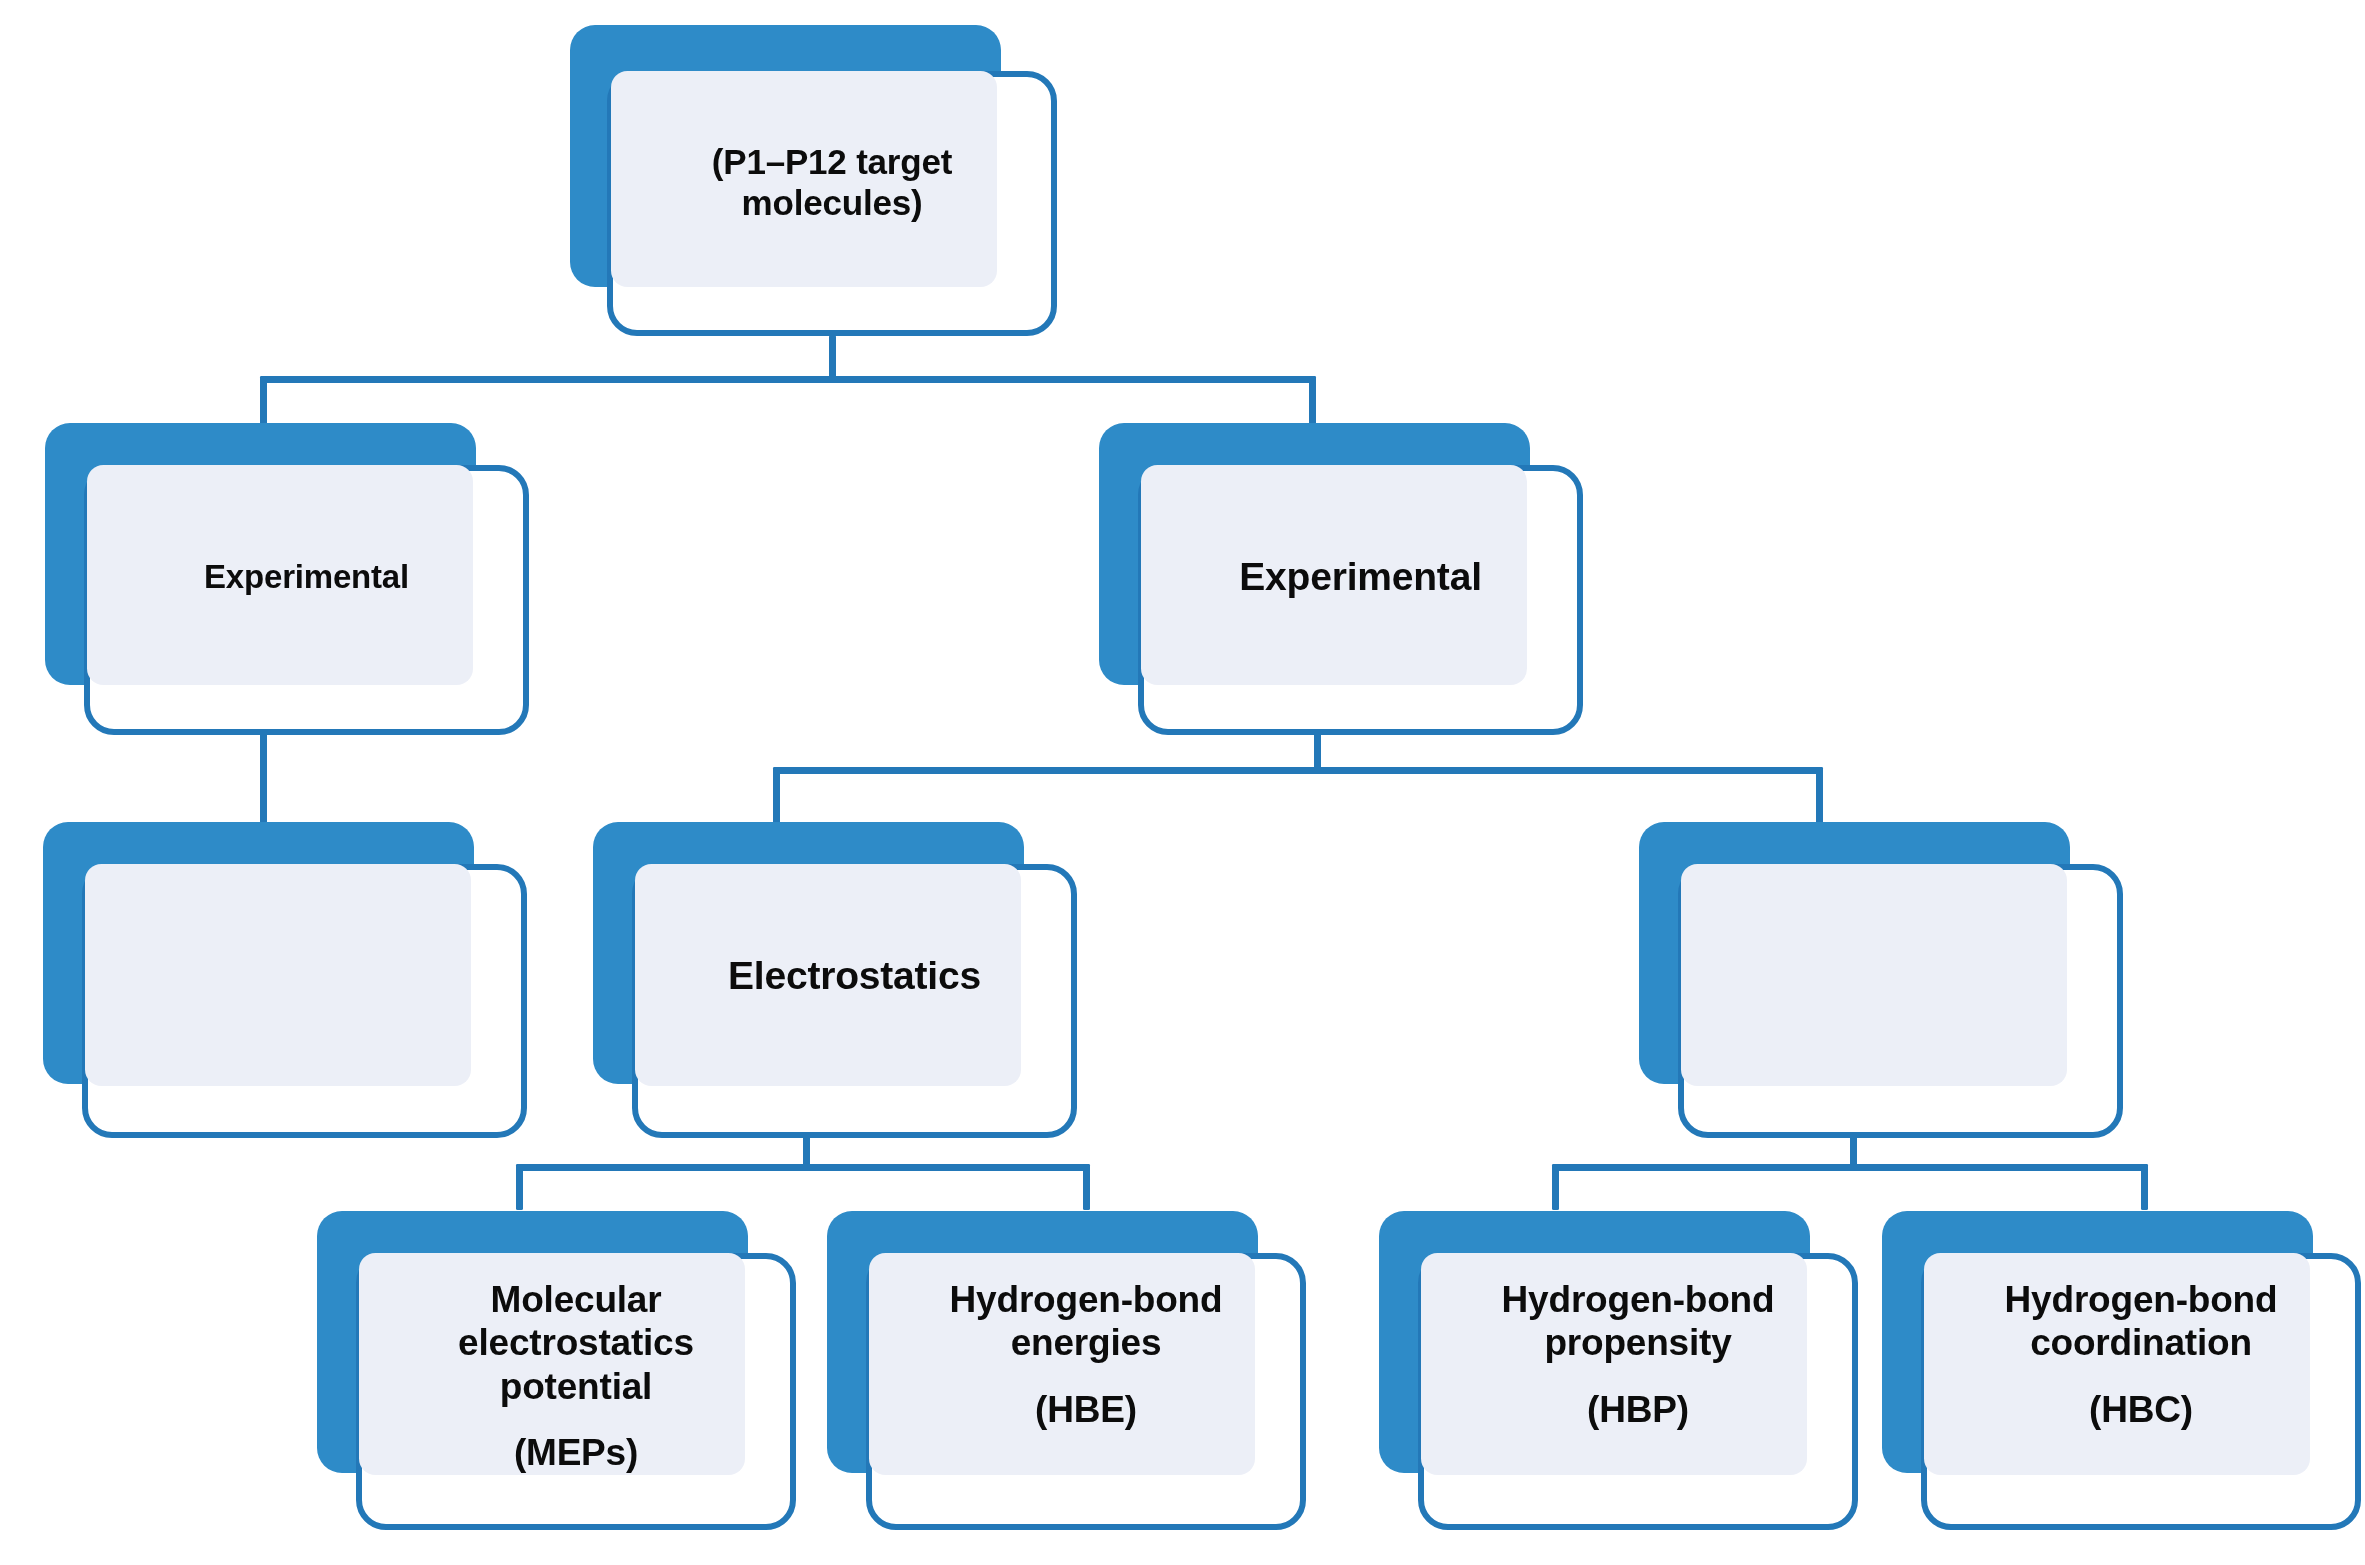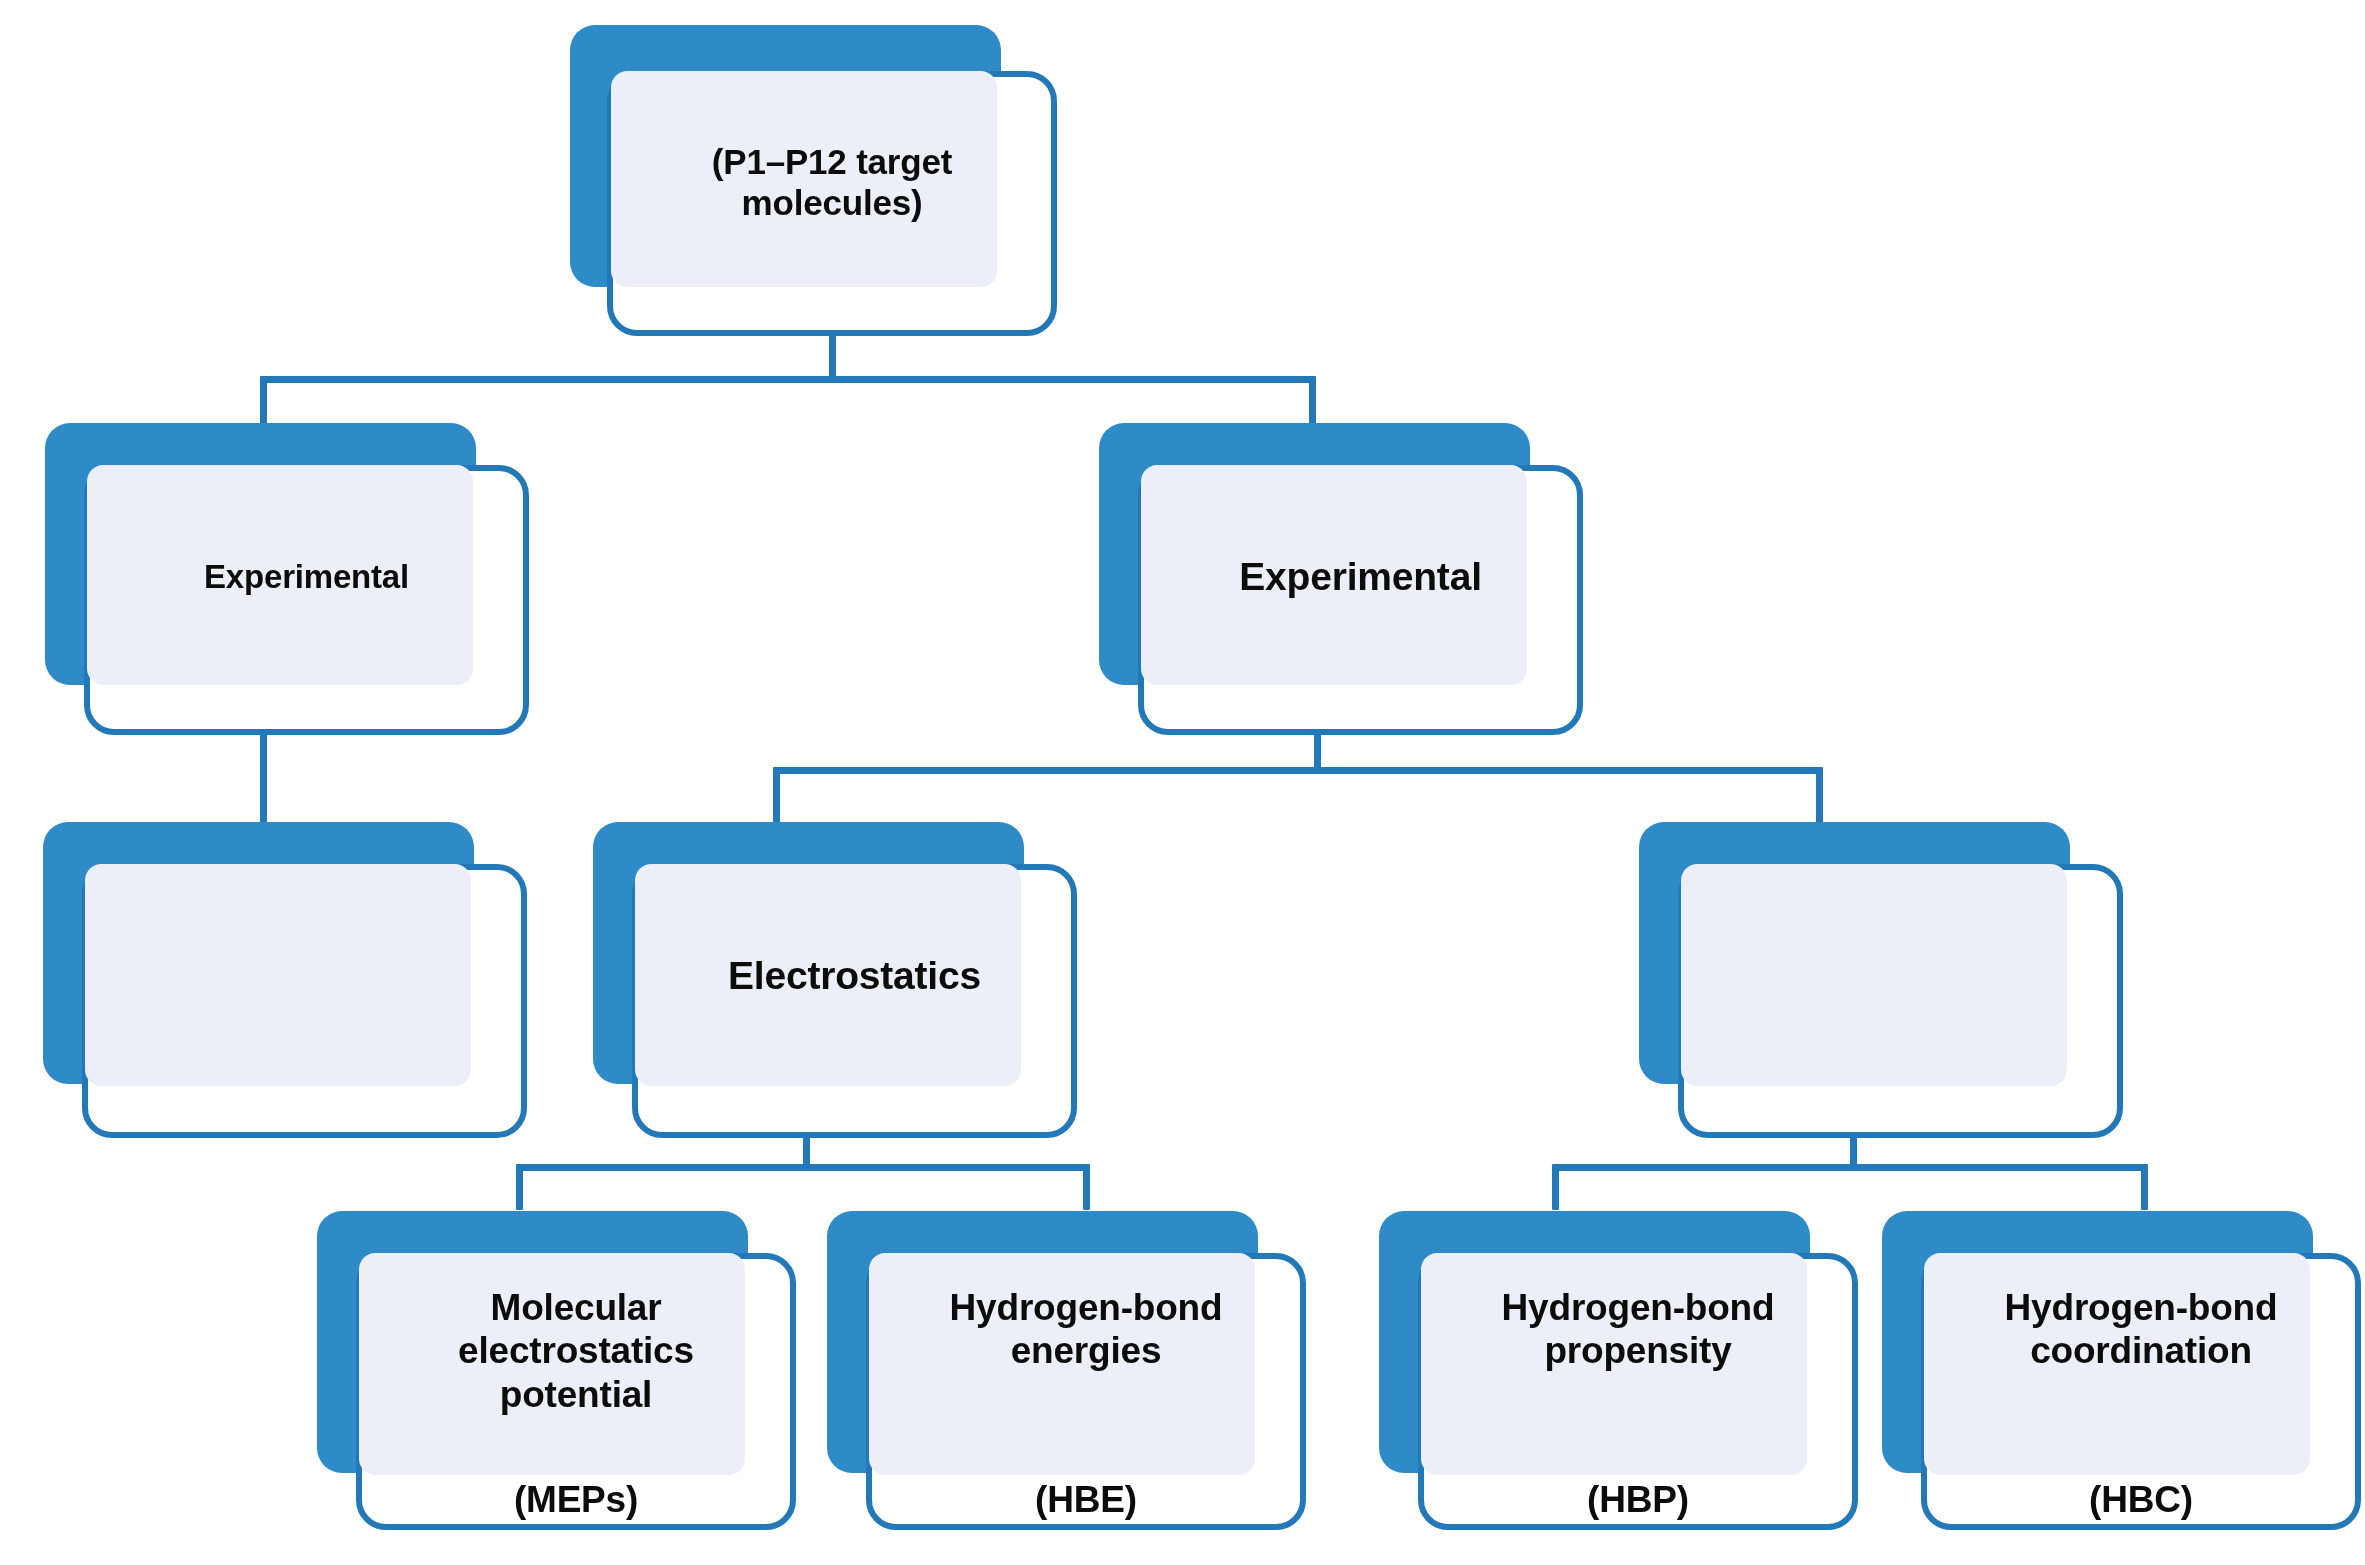--- a/index.html
+++ b/index.html
@@ -113,21 +113,21 @@
   .n-sinf .plate { left: 3.7px;  top: 3.7px;   width: 431px;  height: 262px; }
   .n-sinf .card  { left: 43px; top: 46px;  width: 445px;  height: 274px; }
   .n-sinf .panel { left: 46px; top: 46px;  width: 386px;  height: 222px; }
   .n-sinf .label { left: 43px; top: 46px;  width: 445px;  height: 224px; font-size: 39px; }
 
   .leaf          { width: 488px; height: 328px; }
   .leaf .plate   { left: 3.7px;  top: 3.7px;   width: 431px;  height: 262px; }
   .leaf .card    { left: 43px; top: 46px;  width: 440px;  height: 277px; }
   .leaf .panel   { left: 46px; top: 46px;  width: 386px;  height: 222px; }
   .leaf .label   { left: 43px; top: 46px;  width: 440px;  height: 268px;
-                   font-size: 37px; justify-content: space-between; padding-top: 33px;
+                   font-size: 37px; justify-content: flex-start; padding-top: 25px;
                    box-sizing: border-box; }
 
   .n-mep  { left: 313px;  top: 1207px; }
   .n-hbe  { left: 823px; top: 1207px; }
   .n-hbp  { left: 1375px; top: 1207px; }
   .n-hbc  { left: 1878px; top: 1207px; }
 </style>
 </head>
 <body>
 

